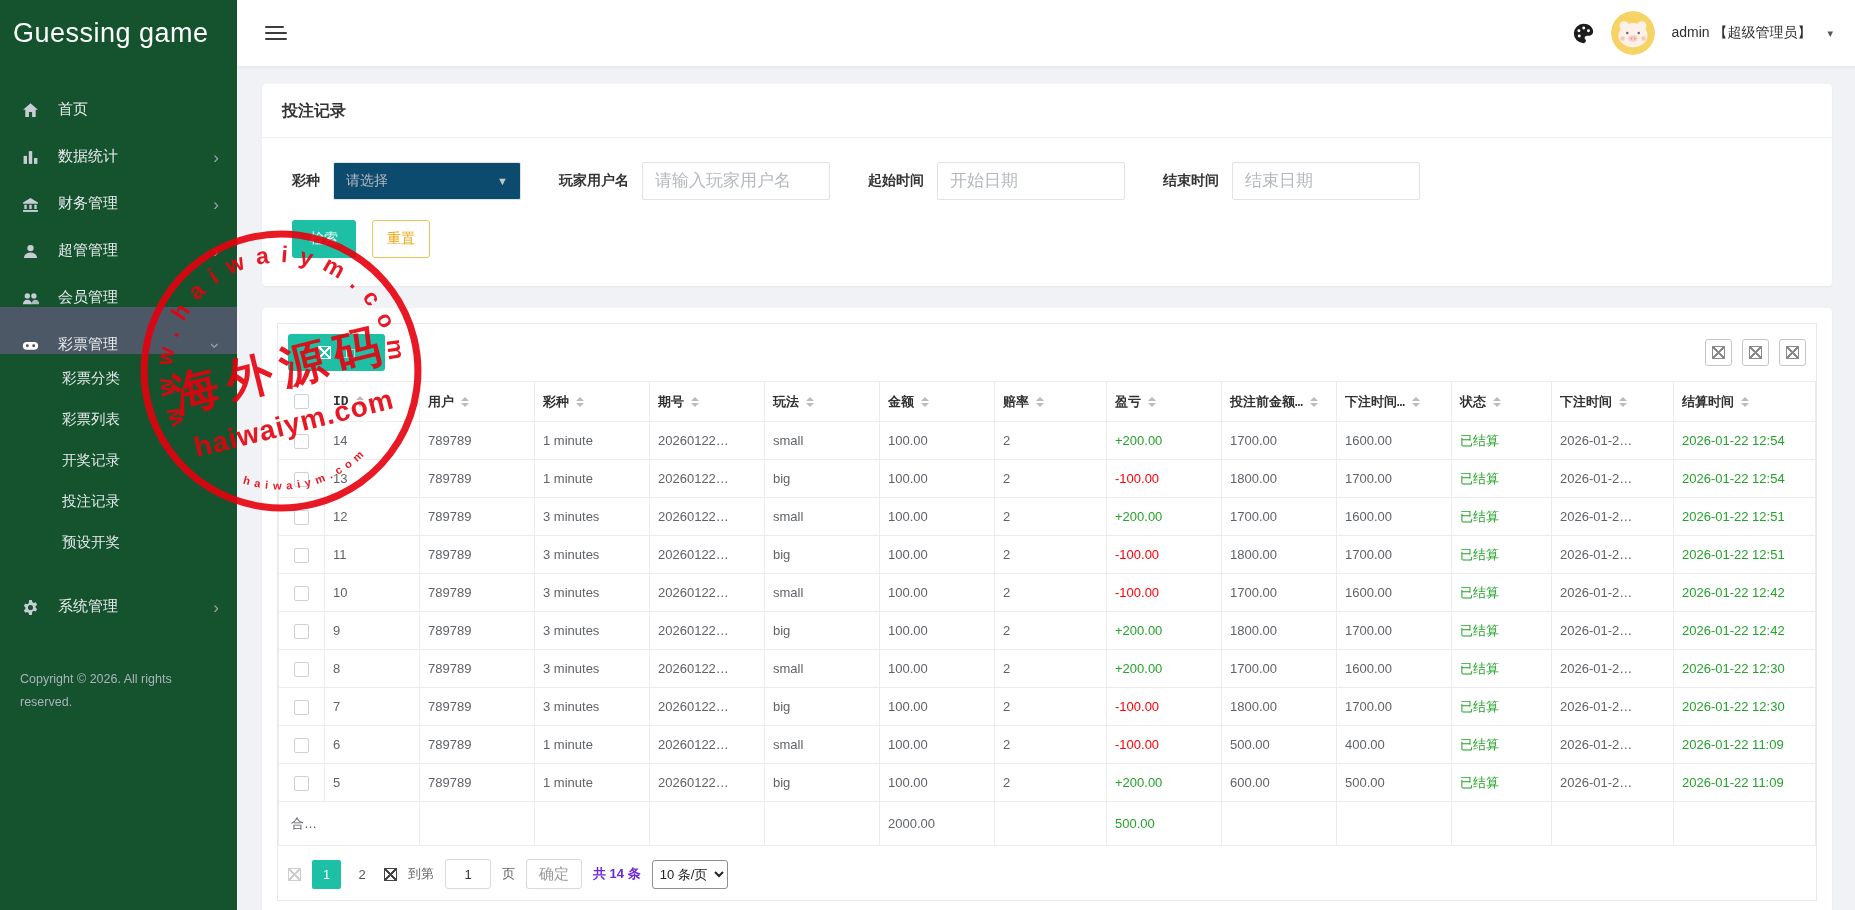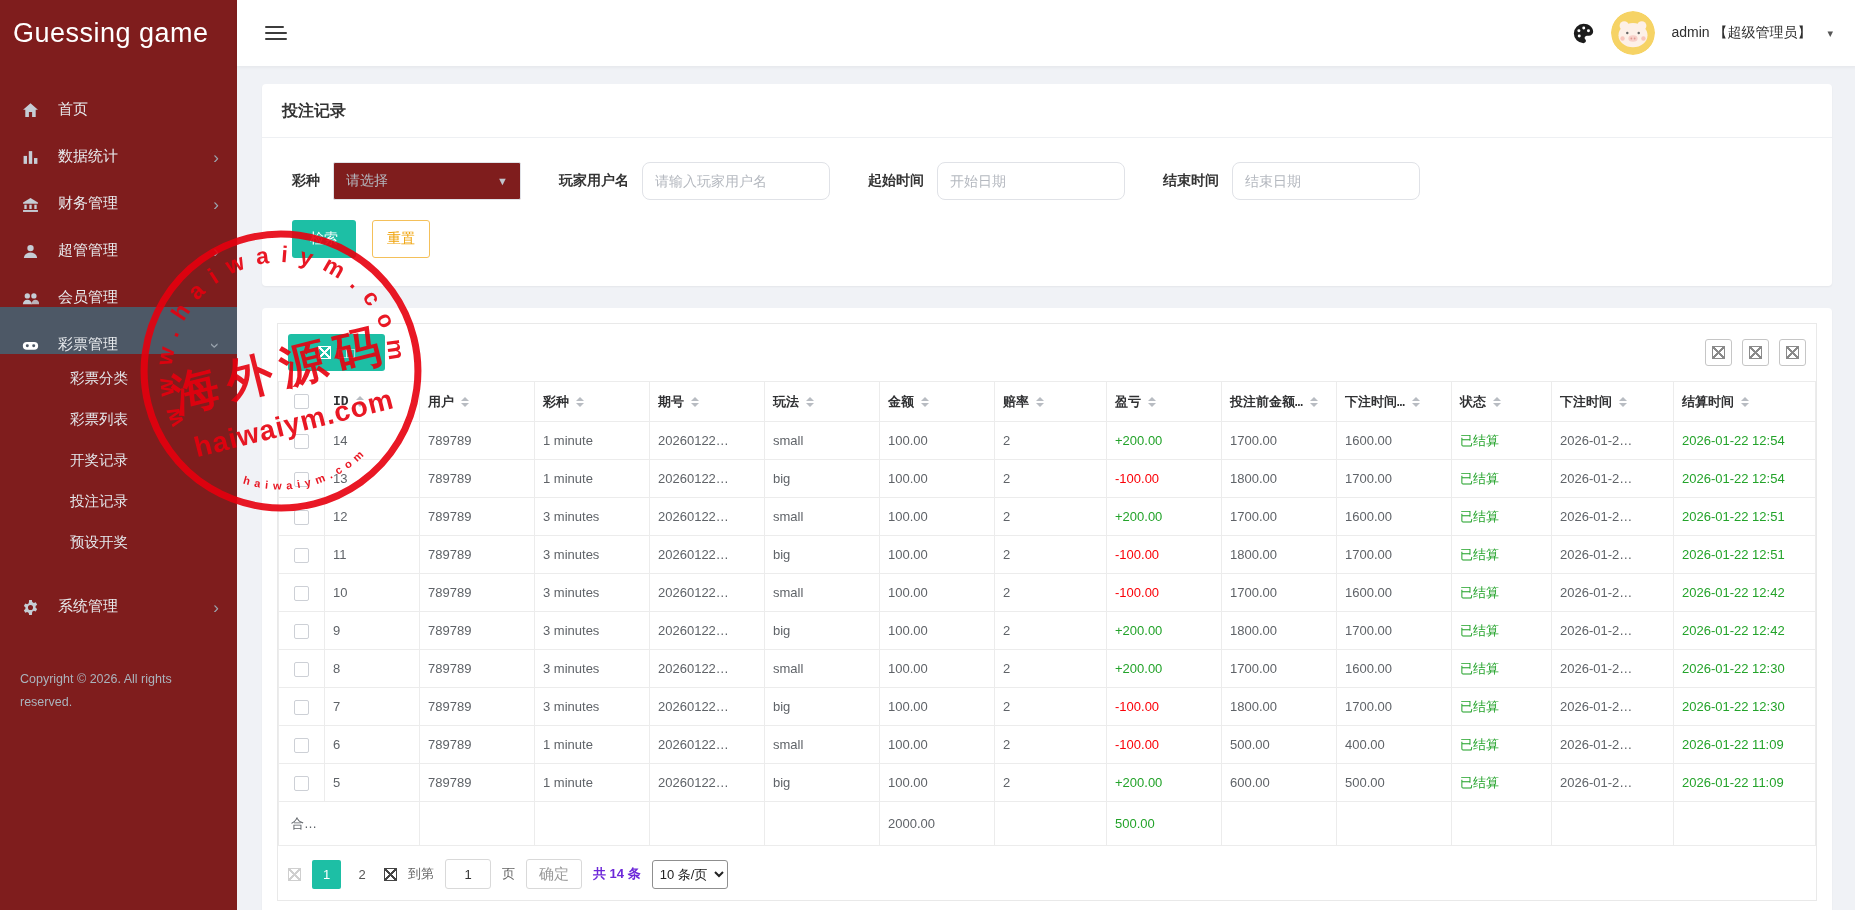--- a/index.html
+++ b/index.html
@@ -3,32 +3,32 @@
 <meta charset="utf-8">
 <style>
   :root{
     --accent:#1dbfa5; --warning:#f0a30a; --green:#23a32a; --red:#fb0007; --stamp:#e7000e;
   }
   *{margin:0;padding:0;box-sizing:border-box;}
   html,body{width:1855px;height:910px;overflow:hidden;}
   body{font-family:"Liberation Sans","DejaVu Sans",sans-serif;background:#f0f2f6;display:flex;position:relative;}
 
   
-  .sidebar{width:237px;min-width:237px;background:#7f1d1d;height:910px;color:#dfe4e9;display:flex;flex-direction:column;}
+  .sidebar{width:237px;min-width:237px;background:#14532d;height:910px;color:#dfe4e9;display:flex;flex-direction:column;}
   .logo{height:66px;display:flex;align-items:center;padding-left:13px;color:#fff;font-size:27px;letter-spacing:.5px;white-space:nowrap;}
   .nav{padding-top:6px;}
   .nav-item{height:47px;display:flex;align-items:flex-end;padding:0 18px 0 22px;font-size:15px;cursor:pointer;position:relative;}
   .nav-item.active{background:#4d5866;}
   .nav-icon{width:20px;height:18px;margin-right:16px;display:flex;align-items:center;}
   .nav-icon svg{width:17px;height:17px;fill:#c6cdd5;}
   .nav-item.active .nav-icon svg{fill:#fff;}
   .nav-label{flex:1;color:#e8ebee;}
   .chev{color:#9aa4ae;font-size:17px;line-height:1;}
   .chev.down{transform:rotate(90deg);}
-  .submenu{padding:4px 0 6px 8px;}
+  .submenu{padding:4px 0 6px 0;}
   .sub-item{height:41px;display:flex;align-items:center;padding-left:62px;font-size:14.5px;color:#e4e8ec;cursor:pointer;}
   .copyright{margin-top:52px;padding:0 0 0 20px;width:185px;font-size:12.5px;line-height:1.8;color:#aab3bc;}
 
   
   .main{flex:1;display:flex;flex-direction:column;height:910px;}
   .topbar{height:66px;background:#fff;display:flex;align-items:center;padding:0 24px 0 28px;box-shadow:0 1px 4px rgba(0,0,0,.06);position:relative;z-index:2;}
   .hamburger{width:22px;height:15px;display:flex;flex-direction:column;justify-content:space-between;cursor:pointer;}
   .hamburger span{display:block;height:2.4px;background:#3c3c3c;border-radius:1px;}
   .hamburger span:nth-child(1){width:19px;}
   .hamburger span:nth-child(2){width:22px;}
@@ -40,24 +40,24 @@
   .caret{font-size:11px;color:#555;}
 
   .content{flex:1;padding:18px 25px 0 25px;overflow:hidden;}
   .card{background:#fff;border-radius:4px;box-shadow:0 1px 2px rgba(0,0,0,.05);}
   .card-title{font-size:16px;font-weight:700;color:#333;padding:17px 20px 15px 20px;border-bottom:1px solid #eef0f3;}
 
   
   .filter-row{display:flex;align-items:center;gap:38px;padding:24px 0 0 30px;}
   .fgroup{display:flex;align-items:center;gap:13px;}
   .flabel{font-size:14px;font-weight:700;color:#333;white-space:nowrap;}
-  .select-box{width:188px;height:38px;border:1px solid #e0e2e7;border-radius:2px;display:flex;align-items:center;justify-content:space-between;padding:0 12px;background:#7f1d1d;cursor:pointer;}
+  .select-box{width:188px;height:38px;border:1px solid #e0e2e7;border-radius:2px;display:flex;align-items:center;justify-content:space-between;padding:0 12px;background:#0c4a6e;cursor:pointer;}
   .select-box .ph{font-size:14px;color:#b4b8bf;}
   .select-box .sel-caret{color:#c0c4cc;font-size:11px;}
-  .text-input{width:188px;height:38px;border:1px solid #e0e2e7;border-radius:8px;padding:0 12px;font-size:14px;color:#333;outline:none;}
+  .text-input{width:188px;height:38px;border:1px solid #e0e2e7;border-radius:2px;padding:0 12px;font-size:17px;color:#333;outline:none;font-family:Liberation Mono, monospace;}
   .text-input::placeholder{color:#b4b8bf;}
   .btn-row{display:flex;gap:16px;padding:20px 0 28px 30px;}
   .btn-search{width:64px;height:38px;background:var(--accent);color:#fff;border:none;border-radius:3px;font-size:14px;cursor:pointer;}
   .btn-reset{width:58px;height:38px;background:#fff;border:1px solid #f4c05a;color:var(--warning);border-radius:3px;font-size:14px;cursor:pointer;}
 
   
   .table-card{margin-top:22px;padding:15px;height:608px;}
   .panel{border:1px solid #e9e9e9;height:100%;}
   .toolbar{display:flex;align-items:center;justify-content:space-between;padding:10px;}
   .btn-toolbar{height:37px;min-width:97px;background:var(--accent);border:none;border-radius:3px;color:#fff;font-size:14px;display:flex;align-items:center;justify-content:center;gap:7px;cursor:pointer;padding:0 12px;}

